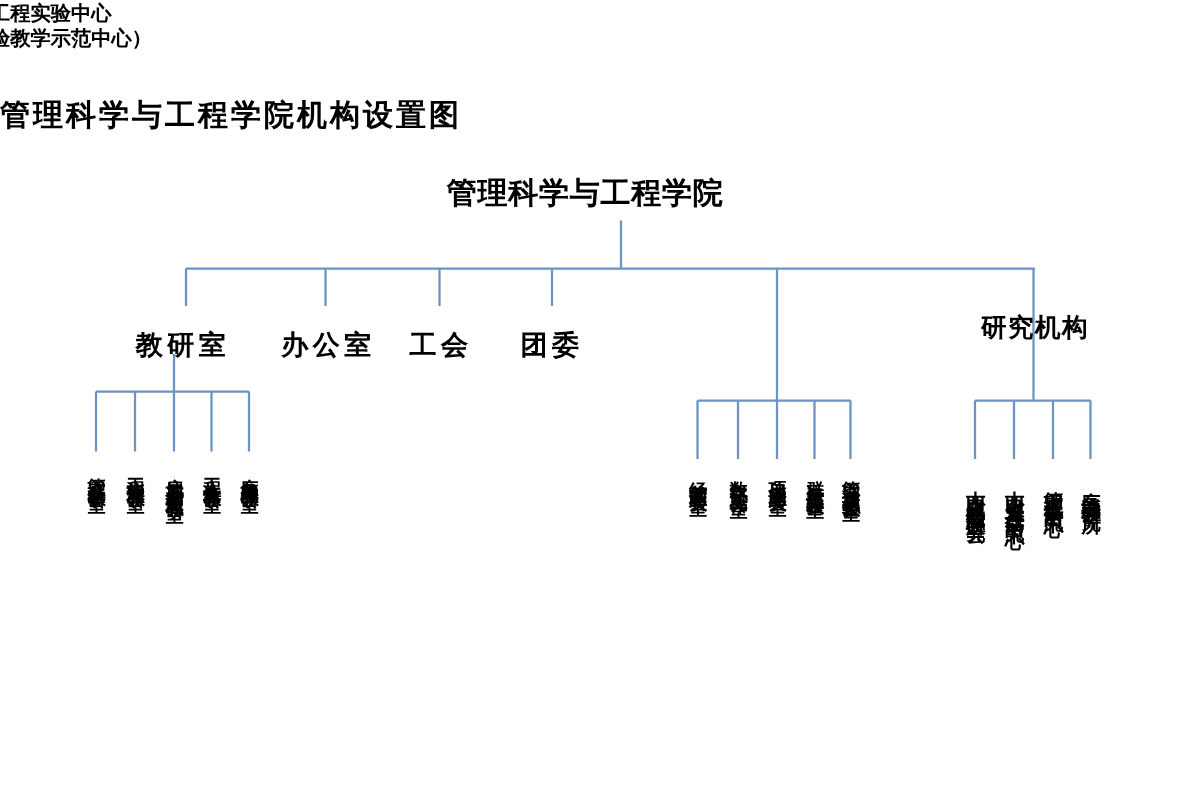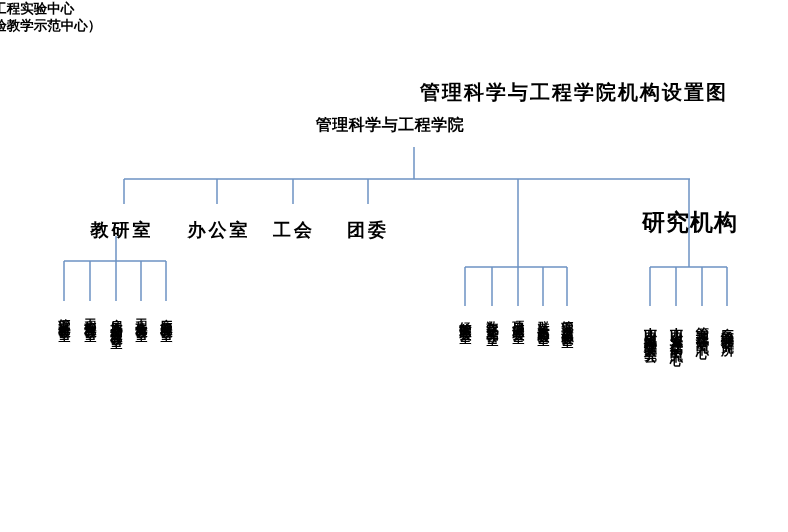--- a/index.html
+++ b/index.html
@@ -8,29 +8,29 @@
     width:788px;height:532px;
     background:#ffffff;
     overflow:hidden;
     font-family:"Liberation Sans", sans-serif;
     color:#000;
   }
   .connectors{position:absolute;left:0;top:0;}
   .connectors path{fill:none;stroke:var(--connector,#6d93c3);stroke-width:1.5px;}
   .lbl{position:absolute;white-space:nowrap;font-weight:bold;}
   .title{
-    left:0;top:63px;width:728px;text-align:right;
-    font-size:20px;letter-spacing:2px;margin-top:16px;
+    left:0;top:63px;width:728px;text-align:left;
+    font-size:20px;letter-spacing:2px;
   }
   .root{
     left:0;top:115px;width:780px;text-align:center;
-    font-size:16px;letter-spacing:0.5px;
+    font-size:20px;letter-spacing:0.5px;
   }
   .l2{top:218px;transform:translateX(-50%);font-size:18px;letter-spacing:3px;}
-  .l2-research{top:207px;transform:translateX(-50%);font-size:23px;letter-spacing:1px;}
+  .l2-research{top:207px;transform:translateX(-50%);font-size:17px;letter-spacing:1px;}
   .l2-labcenter{
     top:198px;left:531px;transform:translateX(-50%);
     text-align:center;font-weight:bold;font-size:13.5px;line-height:17px;
     white-space:nowrap;
   }
   .vcol{
     position:absolute;
     writing-mode:vertical-rl;
     text-orientation:upright;
     font-weight:bold;

